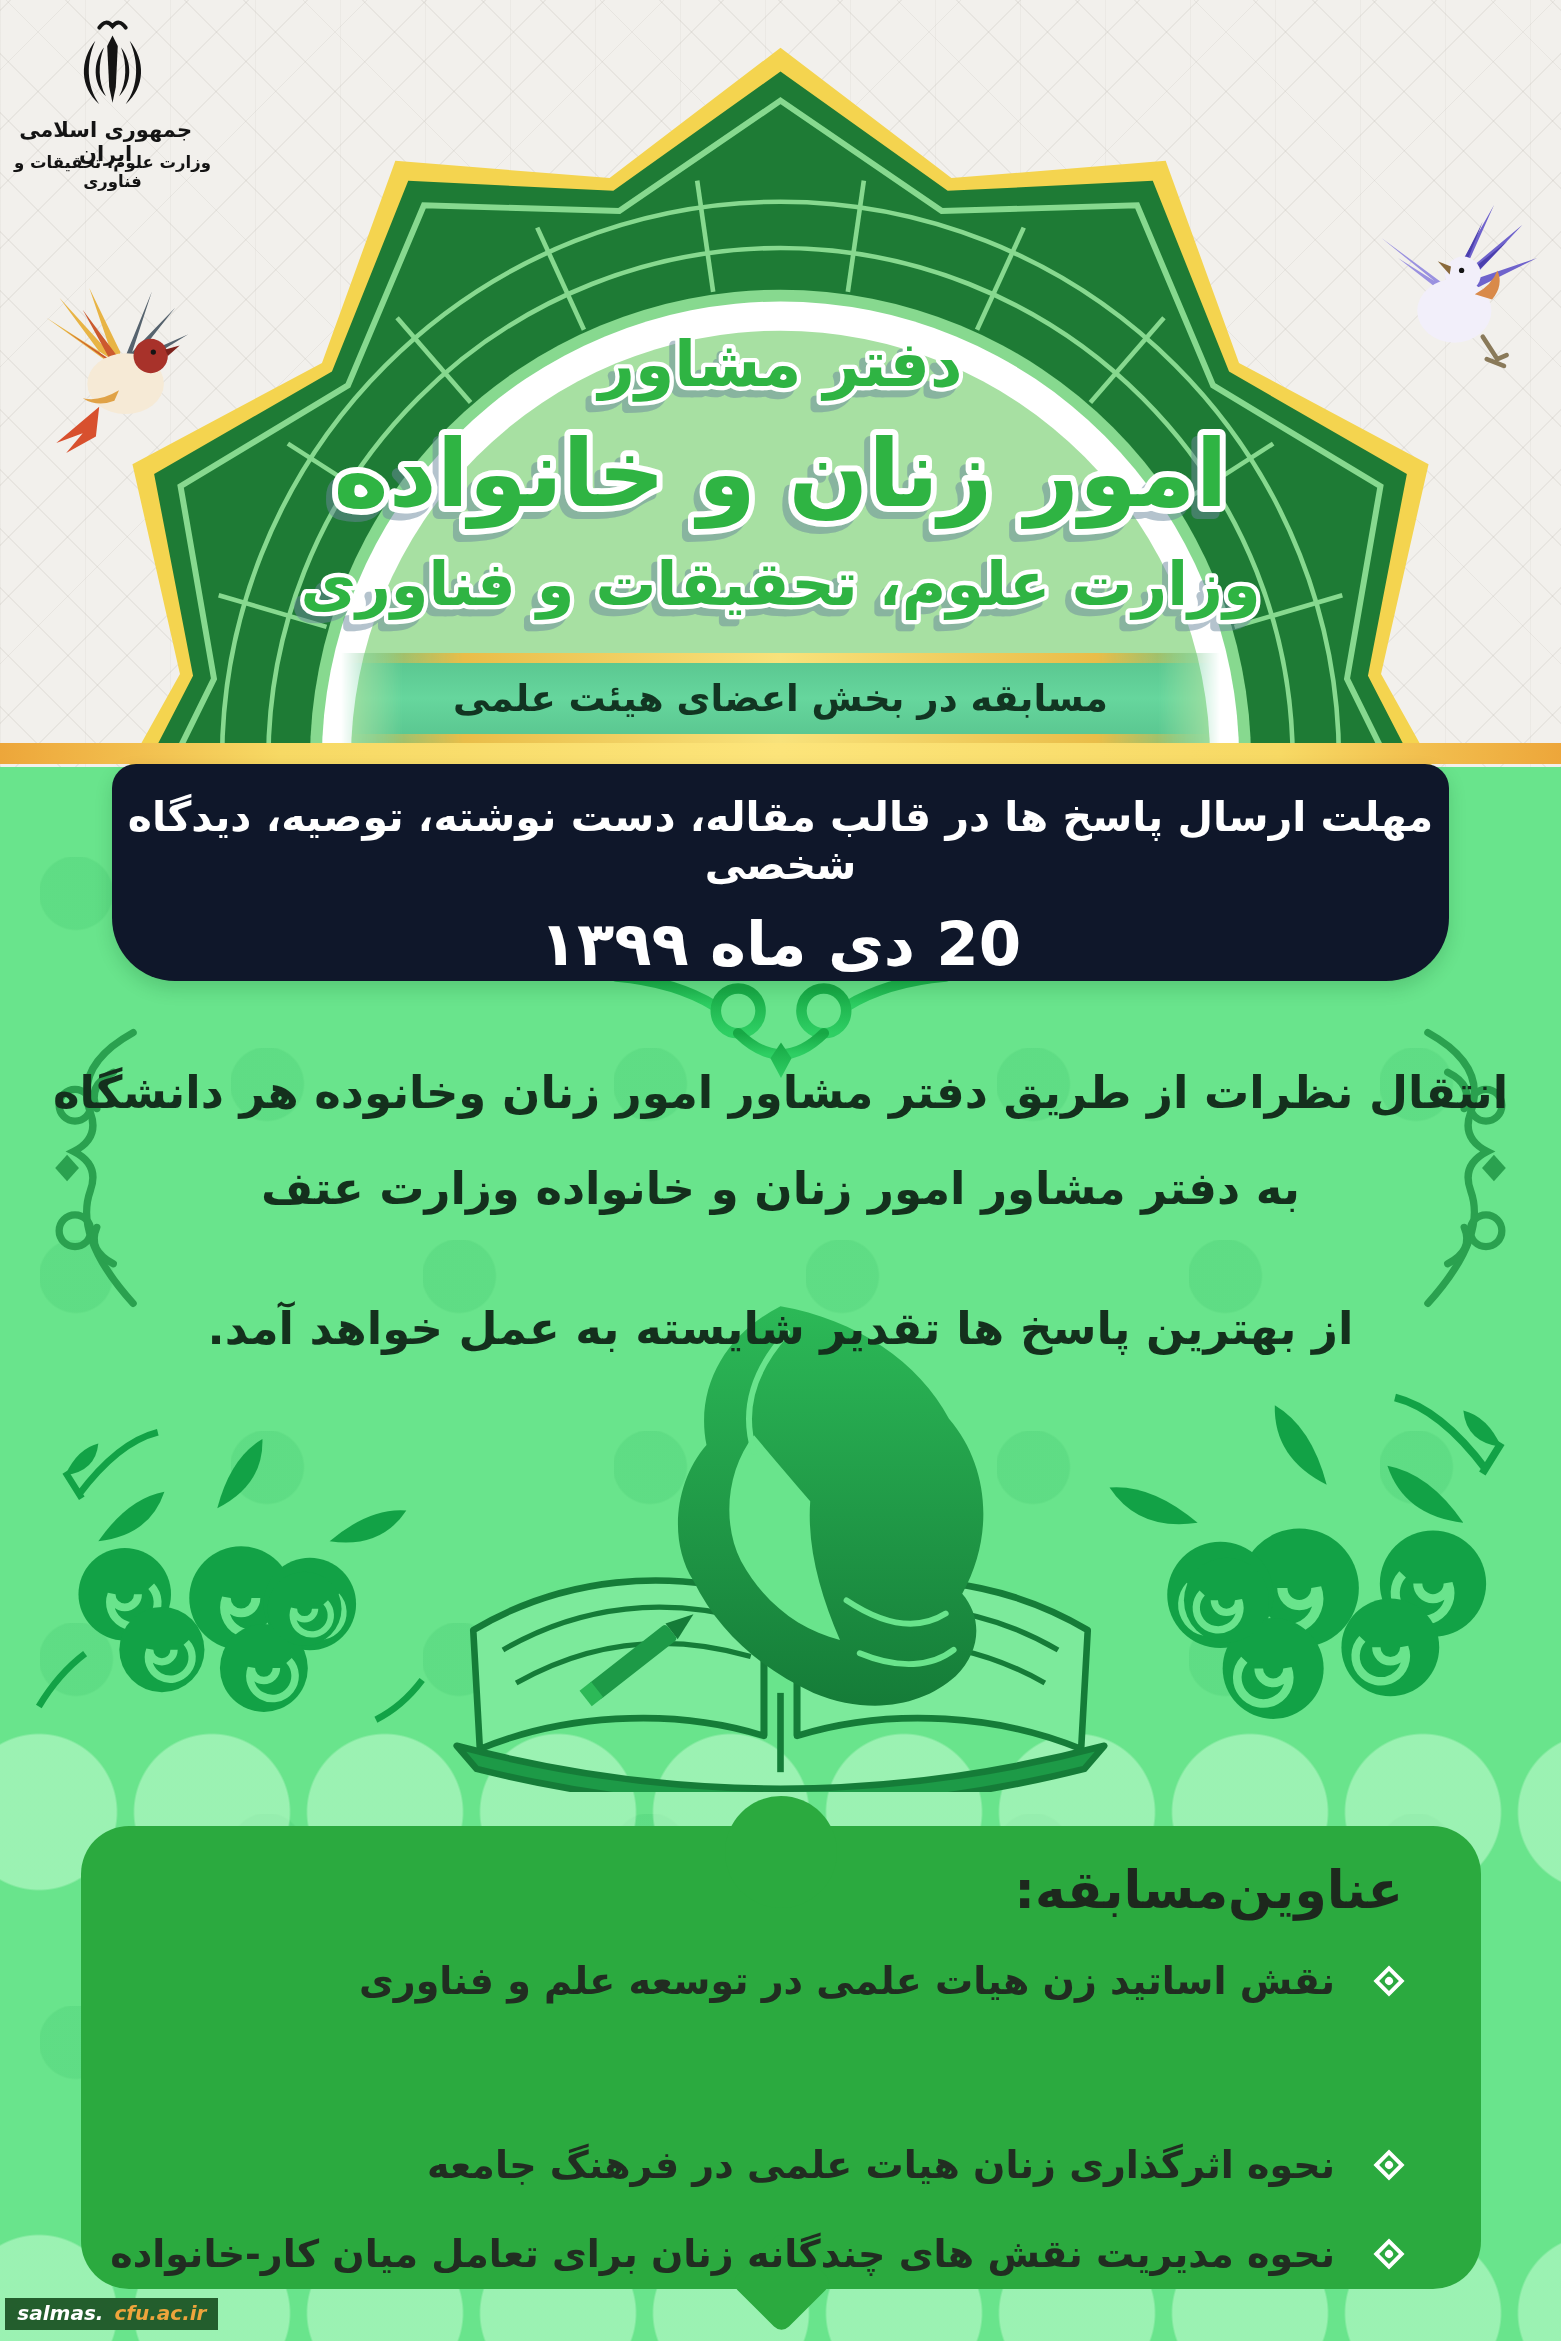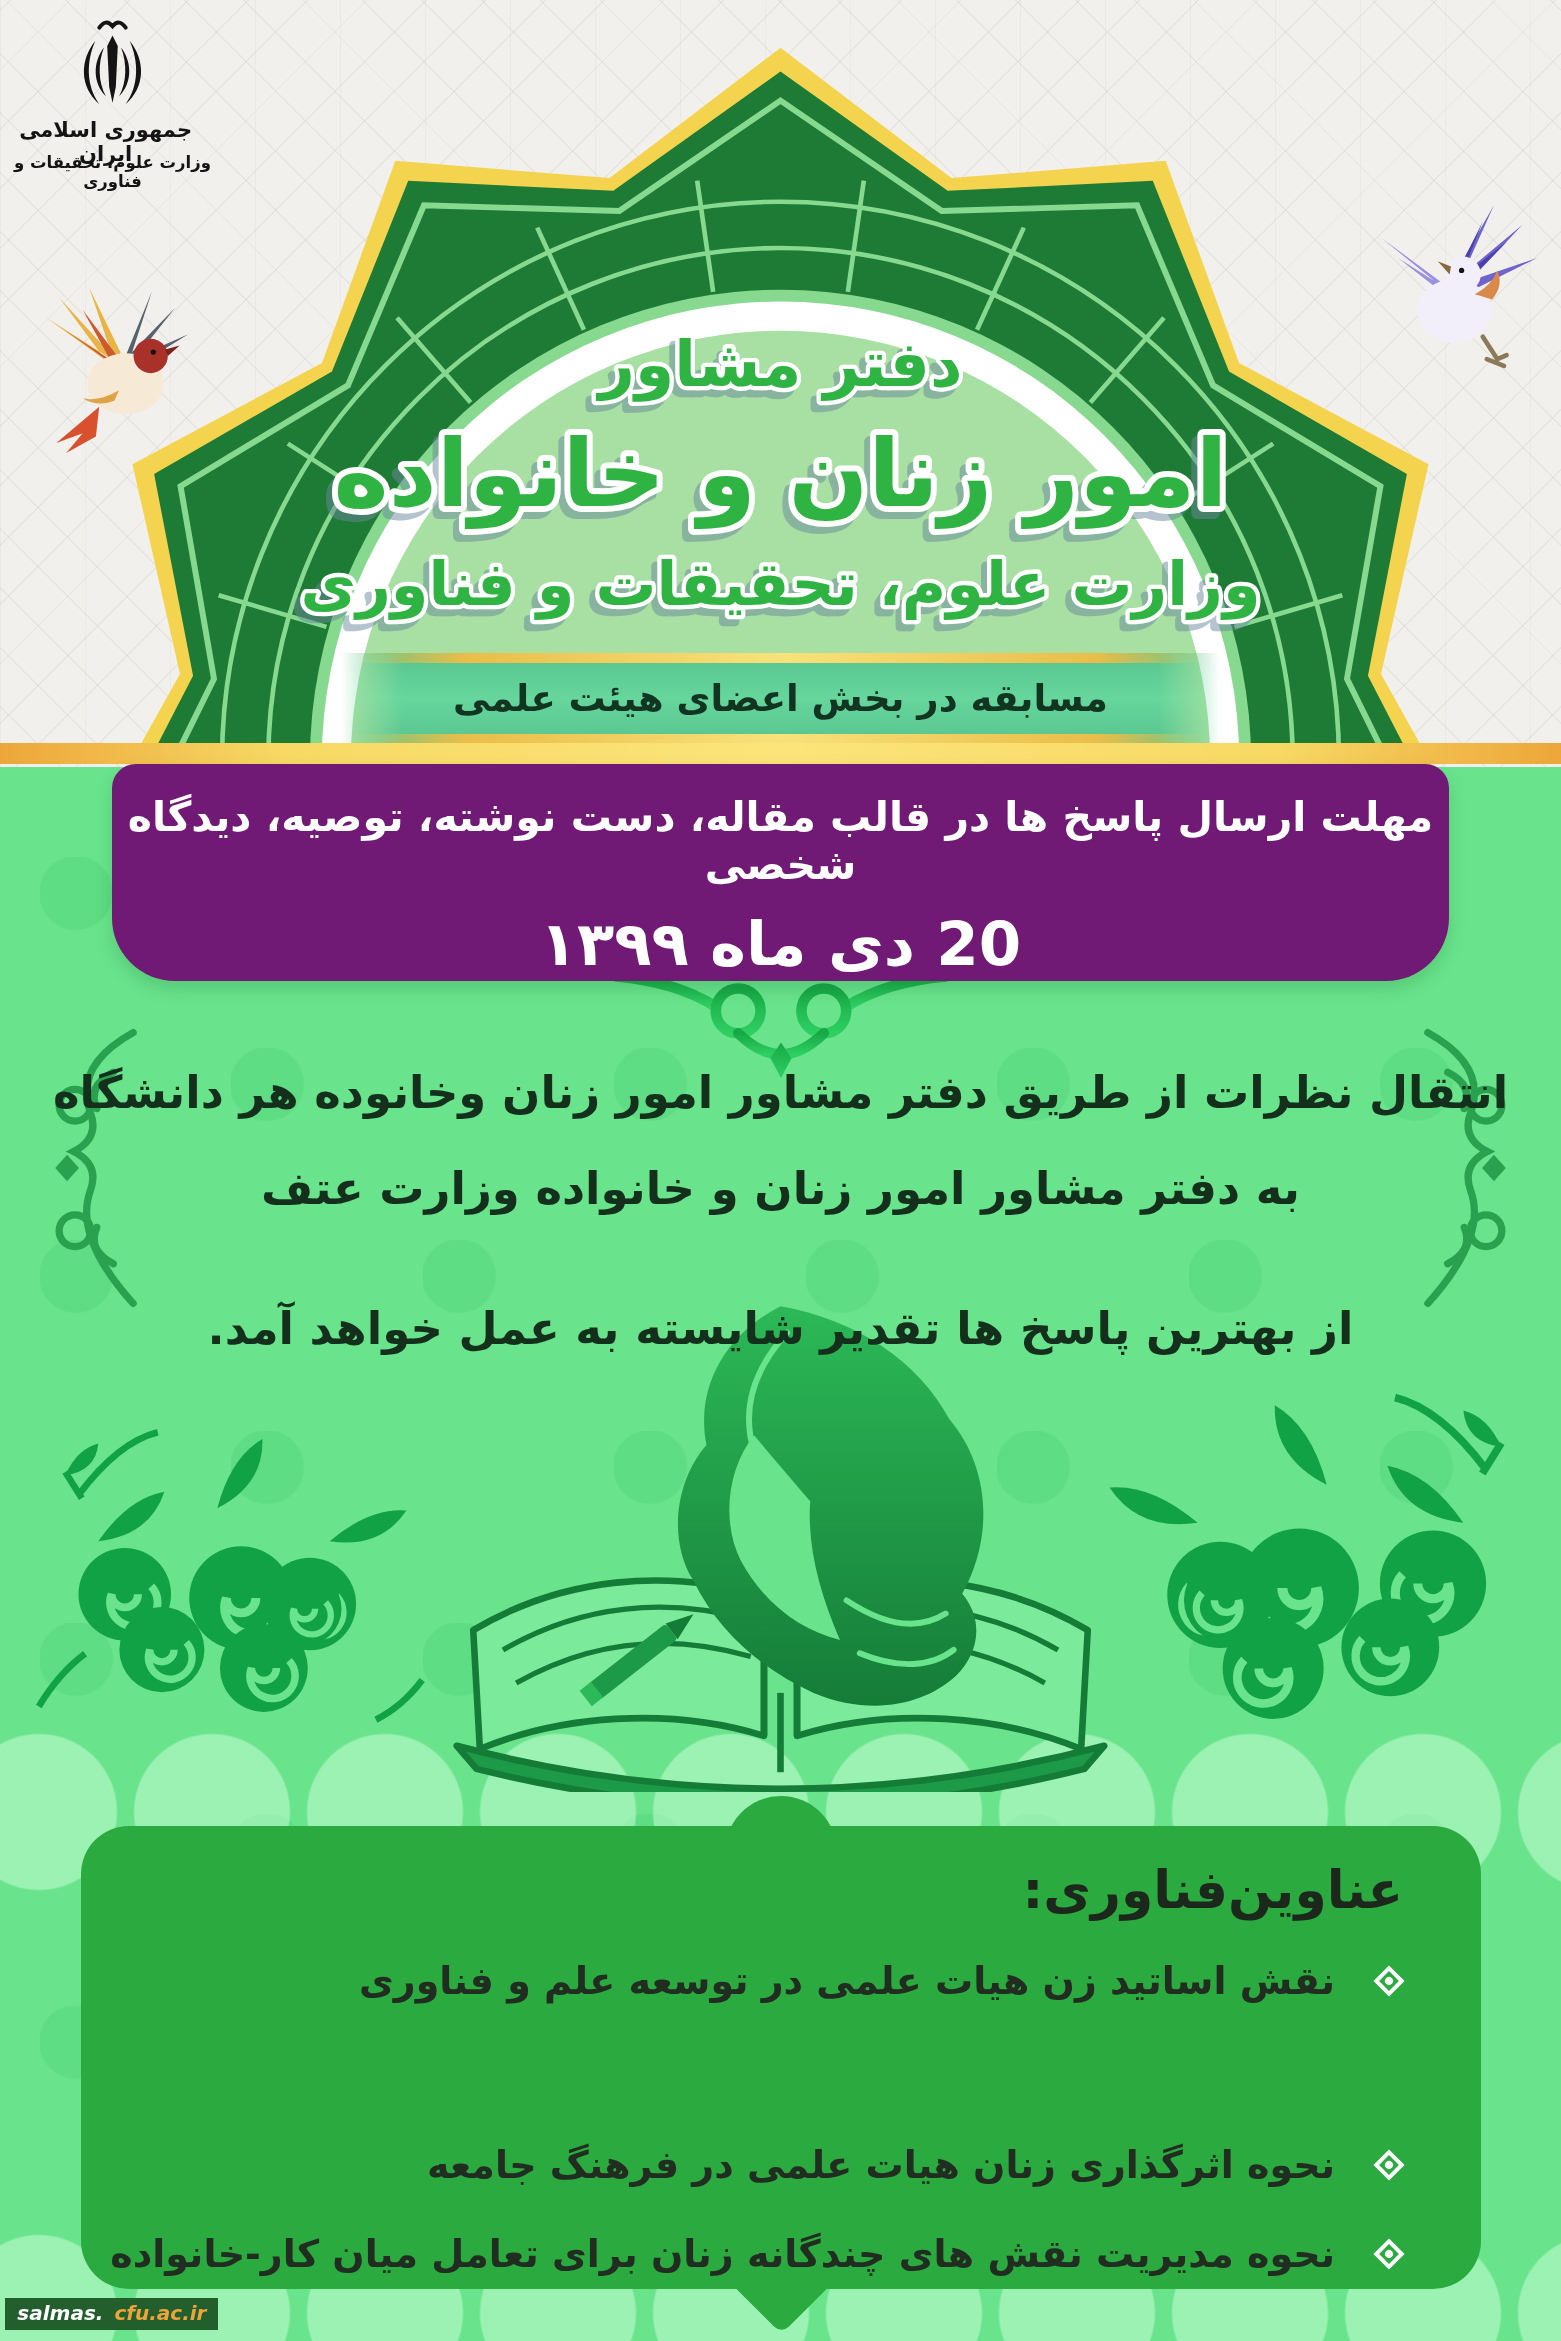--- a/index.html
+++ b/index.html
@@ -45,21 +45,21 @@
   .section-band .gold.t{top:0;} .section-band .gold.b{bottom:0;}
   .section-band .bandtext{position:absolute;inset:0;display:flex;align-items:center;justify-content:center;
     font-size:37px;font-weight:bold;color:#123522;}
 
   
   .gold-strip{position:absolute;left:0;top:743px;width:1561px;height:21px;z-index:6;
     background:linear-gradient(90deg,#eda63a,#f7d964 18%,#fce47a 50%,#f7d964 82%,#eda63a);}
 
   
   .deadline{position:absolute;left:112px;top:764px;width:1337px;height:217px;z-index:7;
-    background:#701a75;border-radius:24px 24px 63px 63px;color:#fff;text-align:center;
+    background:#0f172a;border-radius:24px 24px 63px 63px;color:#fff;text-align:center;
     box-shadow:0 8px 17px rgba(10,80,30,.18);}
   .deadline .l1{margin-top:29px;font-size:41px;font-weight:bold;}
   .deadline .l2{margin-top:18.5px;font-size:61px;font-weight:bold;}
 
   .pendant{position:absolute;left:596px;top:970px;z-index:6;}
 
   
   .body-bg{position:absolute;left:0;top:764px;width:1561px;height:1578px;z-index:0;
     background-color:#69e48c;
     background-image:
@@ -338,21 +338,21 @@
     <use href="#leaf" x="120" y="250"></use>
     <use href="#leaf" x="300" y="200" transform="rotate(-20 300 200)"></use>
     <use href="#leaf" x="470" y="250" transform="rotate(15 470 250)"></use>
     <path d="M90,180 q60,-80 120,-95 M95,185 l-25,-40" stroke="#12a246" stroke-width="10" fill="none"></path>
     <path d="M70,150 q18,-40 50,-48 q-4,42 -50,48 Z" fill="#12a246"></path>
   </svg>
 
   <div class="topics">
     <div class="bump"></div>
     <div class="finial"></div>
-    <div class="topics-title">عناوین‌فناوری:</div>
+    <div class="topics-title">عناوین‌مسابقه:</div>
 
     <div class="topic-row" id="row0">
       <span class="orn-bullet"></span>
       <span>نقش اساتید زن هیات علمی در توسعه علم و فناوری</span>
     </div>
     <div class="topic-row" id="row2">
       <span class="orn-bullet"></span>
       <span>نحوه اثرگذاری زنان هیات علمی در فرهنگ جامعه</span>
     </div>
     <div class="topic-row" id="row3">

